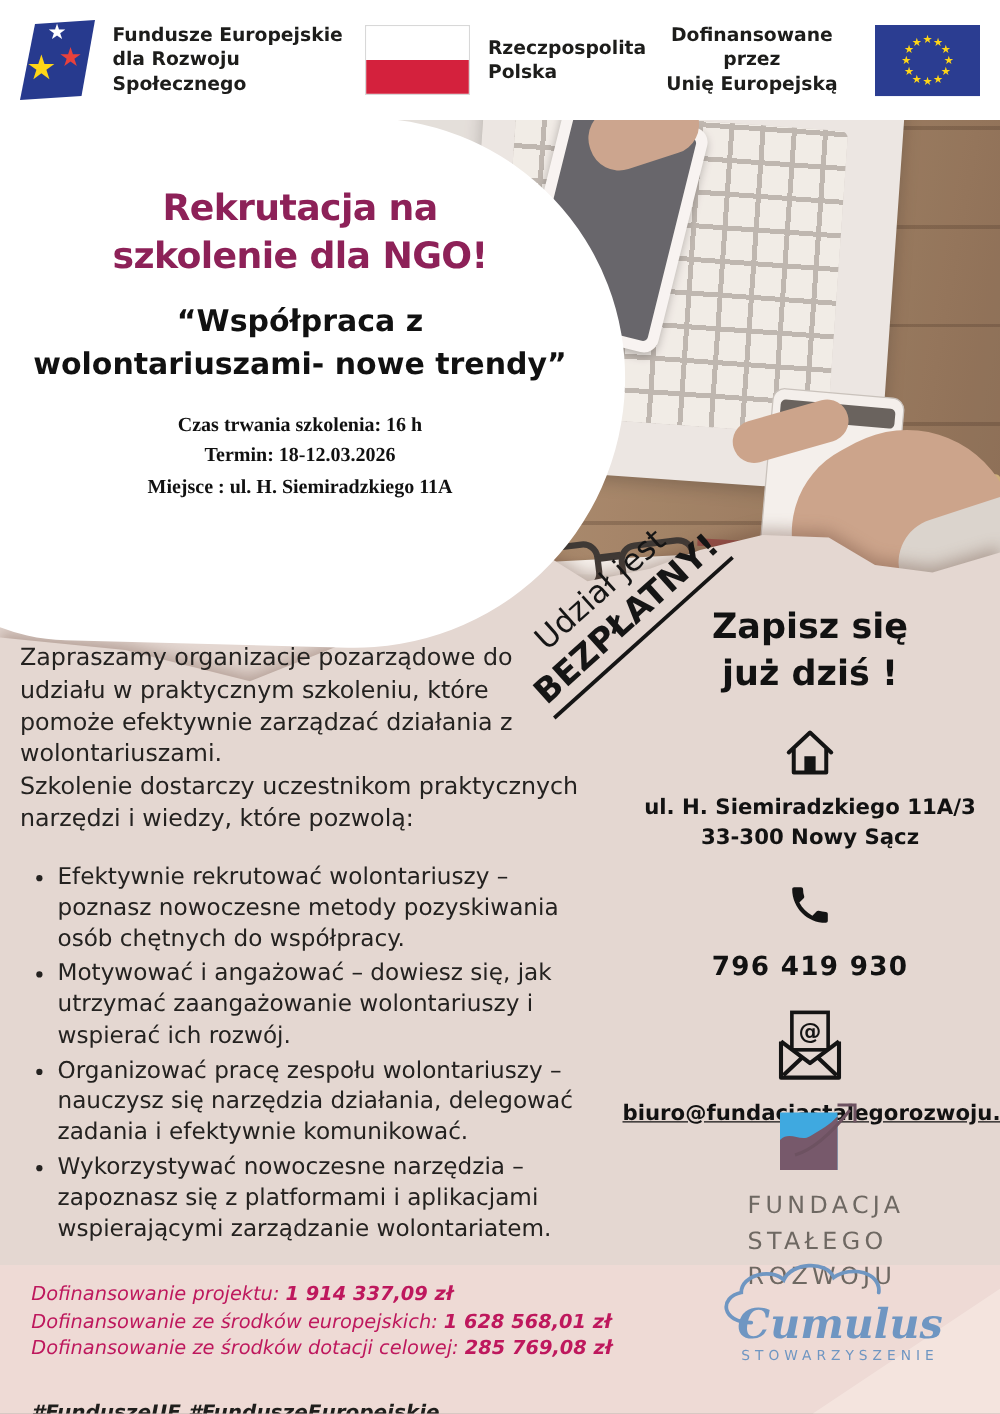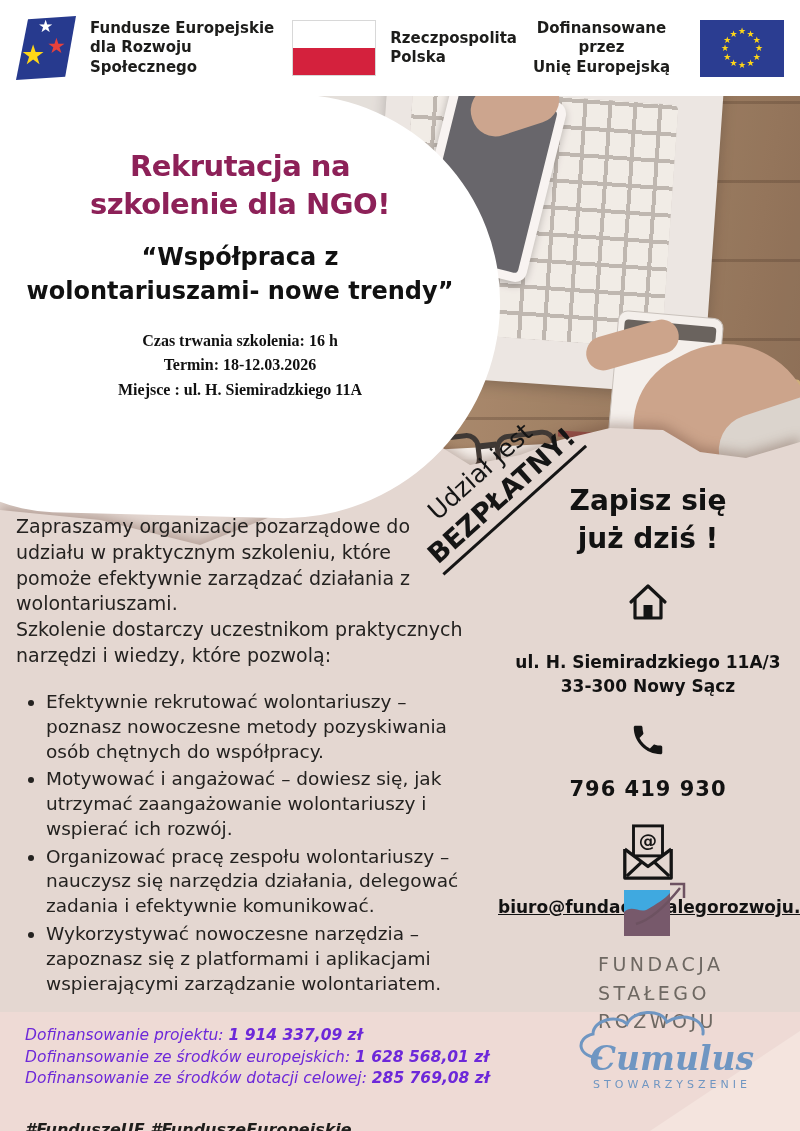--- a/index.html
+++ b/index.html
@@ -102,38 +102,38 @@
   
   .intro{position:absolute;left:16px;top:514px;width:452px;z-index:4;font-size:19px;line-height:1.36;color:#242220;}
   .bullets{position:absolute;left:16px;top:690px;width:468px;z-index:4;}
   .bullets ul{margin:0;padding-left:30px;font-size:18.5px;line-height:1.34;color:#242220;}
   .bullets li{margin-bottom:3px;}
 
   
   .signup{position:absolute;left:498px;top:482px;width:300px;z-index:4;text-align:center;color:#121212;}
   .signup-title{font-size:28px;font-weight:bold;line-height:1.35;}
   .icon-row{margin-top:22px;}
-  .address{margin-top:24px;font-size:17px;font-weight:bold;line-height:1.45;text-align:center;}
+  .address{margin-top:8px;font-size:17px;font-weight:bold;line-height:1.45;text-align:center;}
   .phone-number{margin-top:14px;font-size:21px;font-weight:bold;letter-spacing:1px;}
   .email{margin-top:12px;font-size:17px;font-weight:bold;text-decoration:underline;}
 
   .fsr{position:absolute;left:560px;top:878px;width:230px;z-index:4;}
   .fsr svg{display:block;margin-left:62px;}
   .fsr-text{margin-top:10px;font-size:19px;letter-spacing:3.5px;color:#6e6862;line-height:1.5;padding-left:38px;}
 
   .cumulus{position:absolute;left:560px;top:1008px;width:224px;z-index:5;color:#6f96c2;text-align:center;}
   .cumulus-name{font-family:"DejaVu Serif",serif;font-style:italic;font-weight:bold;
         font-size:33px;margin-top:-24px;line-height:1;}
   .cumulus-sub{font-size:11px;letter-spacing:4px;margin-top:3px;}
 
   
   .band{position:absolute;left:0;top:1012px;width:800px;height:119px;background:#eedad5;z-index:3;}
   .band::after{content:"";position:absolute;right:0;bottom:0;width:150px;height:100px;background:#f4e4de;
         clip-path:polygon(100% 0,100% 100%,0 100%);}
-  .funding{position:absolute;left:25px;top:13px;font-size:15.5px;font-style:italic;color:#6d28d9;line-height:1.4;}
+  .funding{position:absolute;left:25px;top:13px;font-size:15.5px;font-style:italic;color:#be185d;line-height:1.4;}
   .hashtags{position:absolute;left:25px;top:88px;font-size:16px;font-weight:bold;font-style:italic;color:#1f1e1c;margin-top:20px;}
 </style>
 </head>
 <body>
 
 <div class="poster">
 
   <div class="header">
     <div class="logo-group">
       <div class="eu-funds-flag">

